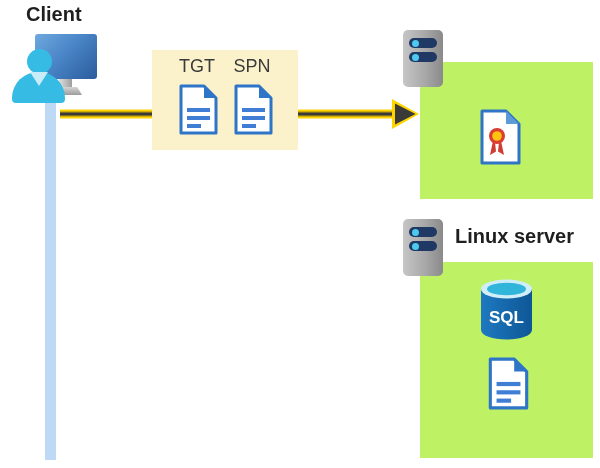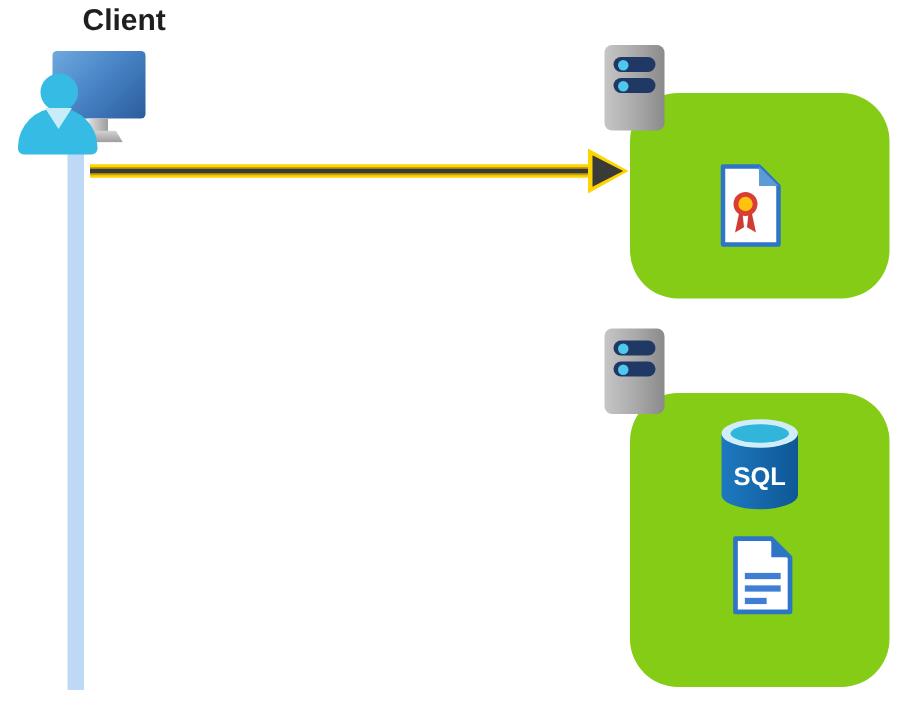--- a/index.html
+++ b/index.html
@@ -1,35 +1,35 @@
 <!DOCTYPE html>
 <html><head>
 <meta charset="utf-8">
 <style>
   html,body{margin:0;padding:0;background:#ffffff;}
   .canvas{
     position:relative;width:600px;height:468px;background:#ffffff;
     font-family:"Liberation Sans",sans-serif;overflow:hidden;
   }
   .abs{position:absolute;}
-  .node-title{font-weight:bold;font-size:20px;line-height:1.15;color:#1f1f1f;margin-left:29px;}
+  .node-title{font-weight:bold;font-size:20px;line-height:1.15;color:#1f1f1f;}
   .small-label{font-size:18px;color:#3a3a3a;}
   .keytab-label{font-size:21px;color:#3a3a3a;white-space:nowrap;}
 
   
   .client-line{left:45px;top:88px;width:11px;height:372px;background:#bdd9f5;z-index:0;}
 
   
   .arrow-layer{left:0;top:0;width:600px;height:468px;z-index:1;pointer-events:none;}
 
   
   .ticket-box{left:152px;top:50px;width:146px;height:100px;background:#fbf2cc;z-index:2;}
 
   
-  .gray-box{background:#84cc16;z-index:0;border-radius:32px;}
+  .gray-box{background:#bef264;z-index:0;}
   .dc-box{left:420px;top:62px;width:173px;height:137px;}
   .linux-box{left:420px;top:262px;width:173px;height:196px;}
 
   
   .server{width:40px;height:57px;border-radius:5px;z-index:2;
     background:linear-gradient(90deg,#c6c6c6 0%,#a8a8a8 55%,#8a8a8a 100%);}
   .server .pill{position:absolute;left:6px;width:28px;height:10px;border-radius:5px;background:#1f3864;}
   .server .pill .dot{position:absolute;left:3px;top:1.5px;width:7px;height:7px;border-radius:50%;background:#4ec8ee;}
 
   
@@ -66,20 +66,40 @@
   </svg>
 
   <div class="abs node-title" style="left:26px;top:3px;">Client</div>
   <div class="abs monitor"></div>
   <div class="abs stand-neck"></div>
   <div class="abs stand-base"></div>
   <div class="abs person-body"></div>
   <div class="abs person-vneck"></div>
   <div class="abs person-head"></div>
 
+  <div class="abs ticket-box">
+    <div class="abs small-label ctr" style="left:45px;top:6px;">TGT</div>
+    <div class="abs small-label ctr" style="left:100px;top:6px;">SPN</div>
+
+    <svg class="abs" style="left:27px;top:34px;" width="39" height="51" viewBox="0 0 39 51">
+      <path d="M2 2 H25 L37 14 V49 H2 Z" fill="#ffffff" stroke="#2e75c8" stroke-width="3" stroke-linejoin="round"></path>
+      <path d="M25 2 L25 14 L37 14 Z" fill="#2e75c8"></path>
+      <rect x="8" y="24" width="23" height="4" fill="#3f7ed4"></rect>
+      <rect x="8" y="32" width="23" height="4" fill="#3f7ed4"></rect>
+      <rect x="8" y="40" width="14" height="4" fill="#3f7ed4"></rect>
+    </svg>
+
+    <svg class="abs" style="left:82px;top:34px;" width="39" height="51" viewBox="0 0 39 51">
+      <path d="M2 2 H25 L37 14 V49 H2 Z" fill="#ffffff" stroke="#2e75c8" stroke-width="3" stroke-linejoin="round"></path>
+      <path d="M25 2 L25 14 L37 14 Z" fill="#2e75c8"></path>
+      <rect x="8" y="24" width="23" height="4" fill="#3f7ed4"></rect>
+      <rect x="8" y="32" width="23" height="4" fill="#3f7ed4"></rect>
+      <rect x="8" y="40" width="14" height="4" fill="#3f7ed4"></rect>
+    </svg>
+  </div>
 
 
   <div class="abs gray-box dc-box">
     <svg class="abs" style="left:60px;top:47px;" width="41" height="56" viewBox="0 0 41 56">
       <path d="M2 2 H26 L39 15 V54 H2 Z" fill="#ffffff" stroke="#2e75c8" stroke-width="3" stroke-linejoin="round"></path>
       <path d="M26 2 V15 H39 Z" fill="#5c9bd6"></path>
       <path d="M13 32 L10 46 L16 42.5 L15 33 Z" fill="#d03b33"></path>
       <path d="M21 32 L24 46 L18 42.5 L19 33 Z" fill="#d03b33"></path>
       <circle cx="17" cy="27" r="8" fill="#d93d33"></circle>
       <circle cx="17" cy="27" r="4.8" fill="#ffc20e"></circle>
@@ -88,20 +108,21 @@
 
   <div class="abs server" style="left:403px;top:30px;">
     <div class="pill" style="top:8px;">
         <span class="dot"></span>
       </div>
     <div class="pill" style="top:22px;">
         <span class="dot"></span>
       </div>
   </div>
 
+  <div class="abs node-title z3" style="left:455px;top:225px;white-space:nowrap;">Linux server</div>
 
   <div class="abs gray-box linux-box">
     <svg class="abs" style="left:59px;top:17px;" width="55" height="62" viewBox="0 0 55 62">
       <defs>
         <linearGradient id="sqlbody" x1="0" y1="0" x2="1" y2="0">
           <stop offset="0" stop-color="#1e79c0"></stop>
           <stop offset="1" stop-color="#0e5796"></stop>
         </linearGradient>
       </defs>
       <path d="M2 10 L2 51 A 25.5 9.5 0 0 0 53 51 L53 10 Z" fill="url(#sqlbody)"></path>

